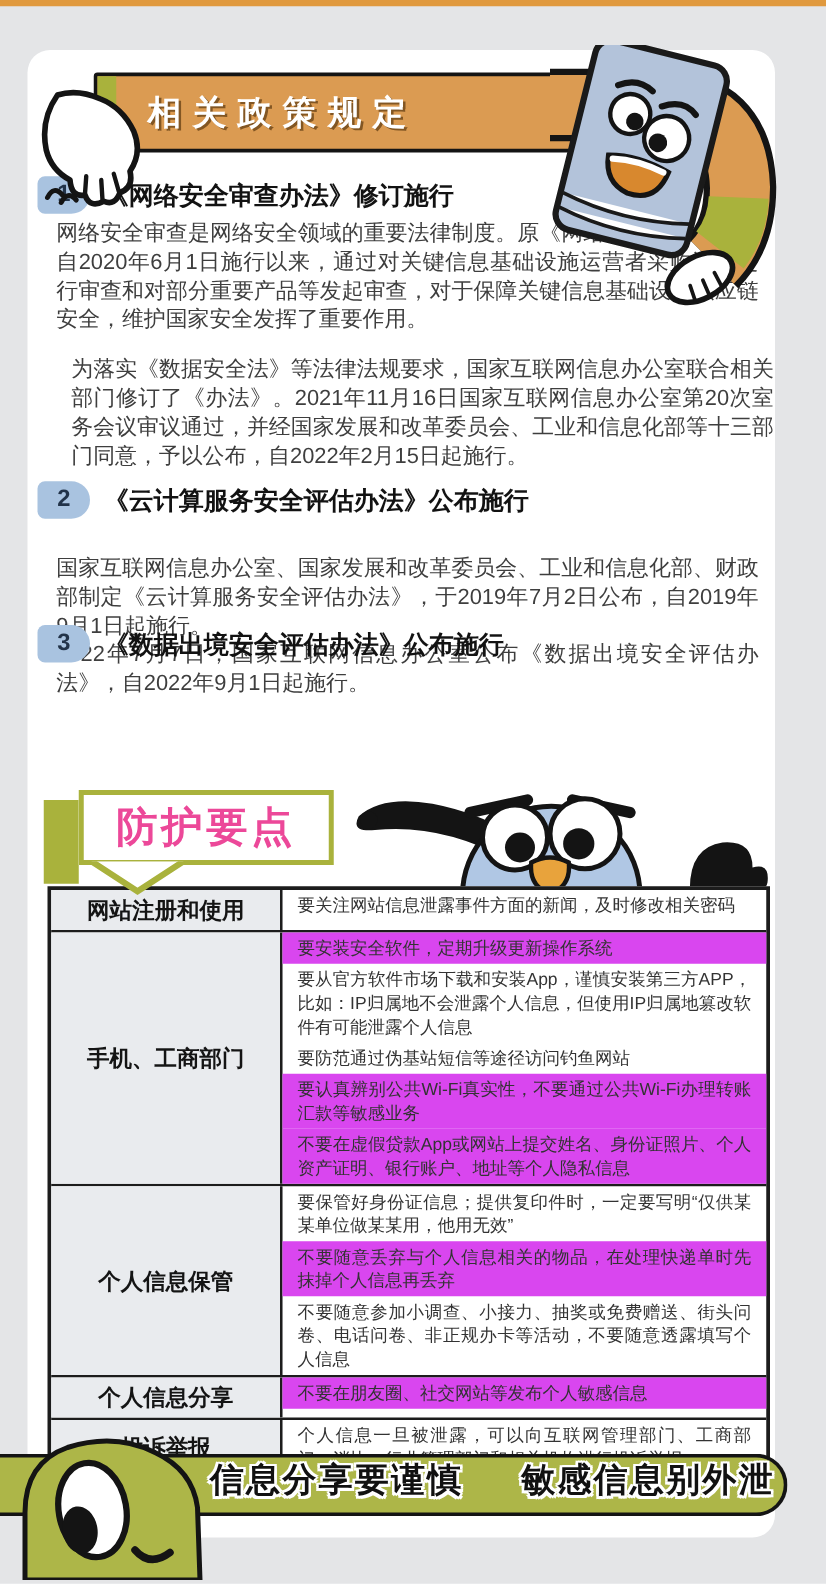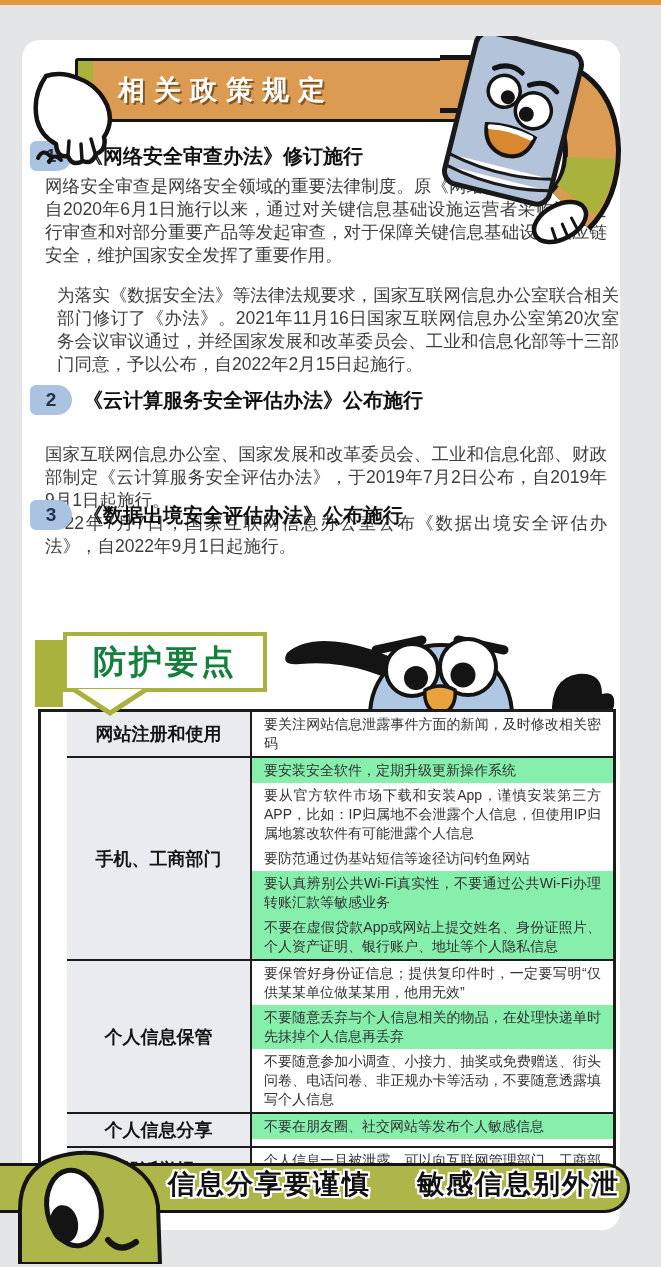--- a/index.html
+++ b/index.html
@@ -40,42 +40,42 @@
   #s1-head{top:101px;} #s1-p1{top:135px;} #s1-p2{top:244px;margin-left:12px;}
   #s2-head{top:345px;} #s2-p1{top:385px;margin-top:18px;}
   #s3-head{top:460px;} #s3-p1{top:472px;}
 
   
   .pp-tab{position:absolute;left:13px;top:600px;width:28px;height:67px;background:#a9b23c;z-index:1;}
   .pp-box{
     position:absolute;left:41px;top:592px;width:196px;height:52px;background:#ffffff;
     border:4px solid #a9b23c;z-index:2;display:flex;align-items:center;justify-content:center;
   }
-  .pp-title{font-size:33px;font-weight:bold;color:#15803d;letter-spacing:3px;text-align:center;}
+  .pp-title{font-size:33px;font-weight:bold;color:#ec4899;letter-spacing:3px;text-align:center;}
   .pp-pointer{position:absolute;left:48px;top:649px;width:80px;height:28px;z-index:3;}
   .owl-svg{position:absolute;left:248px;top:592px;width:350px;height:84px;z-index:1;}
 
   
   .ptable{
     position:absolute;left:16px;top:669px;width:578px;background:#ffffff;
-    border:3px solid #1c1c1c;z-index:2;box-sizing:border-box;padding-left:26px;
+    border:3px solid #1c1c1c;z-index:2;box-sizing:border-box;
   }
   .trow{display:grid;grid-template-columns:185px 1fr;border-top:2.5px solid #1c1c1c;}
   .trow:first-child{border-top:none;}
   .tlabel{
     background:#e9ebee;border-right:2.5px solid #1c1c1c;
     display:flex;align-items:center;justify-content:center;
     font-size:18px;font-weight:bold;color:#141414;padding:4px;text-align:center;
   }
   .titems{display:flex;flex-direction:column;justify-content:flex-start;}
   .titem{
     padding:3px 12px;font-size:14px;line-height:19px;color:#333333;
     display:flex;align-items:center;text-align:justify;
   }
-  .titem.shaded{background:#86efac;}
+  .titem.shaded{background:#d946ef;}
 
   
   .footer-banner{
     position:absolute;left:0;top:1163px;width:630px;height:50px;background:#adb648;
     border:3px solid #141414;border-left:none;border-radius:0 26px 26px 0;
     z-index:3;display:flex;align-items:flex-start;box-sizing:border-box;
   }
   .footer-text{
     margin-left:168px;font-size:27px;font-weight:bold;color:#111111;letter-spacing:2px;white-space:nowrap;
     text-shadow:-2px -2px 0 #fff,2px -2px 0 #fff,-2px 2px 0 #fff,2px 2px 0 #fff,

